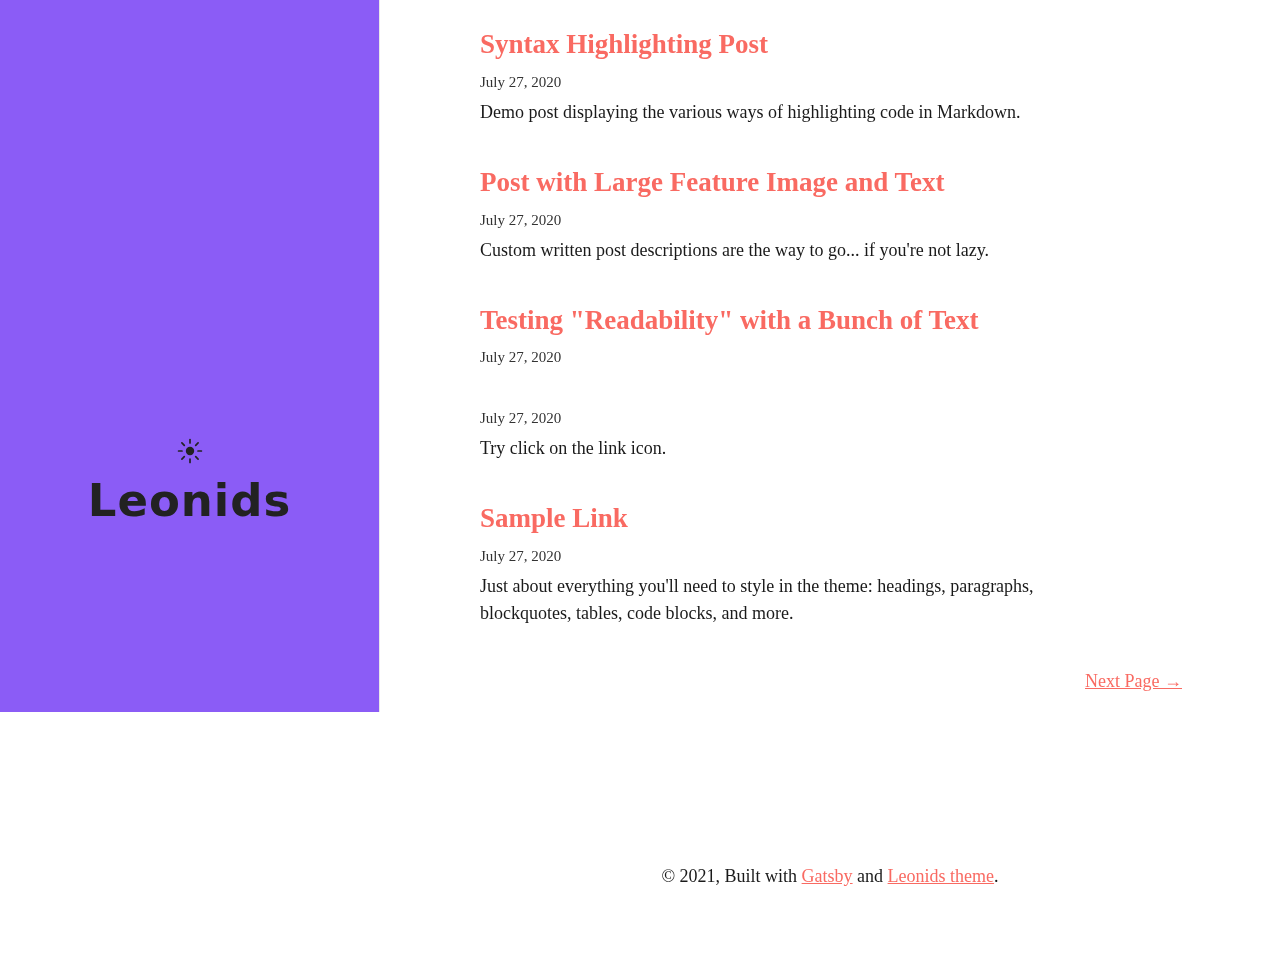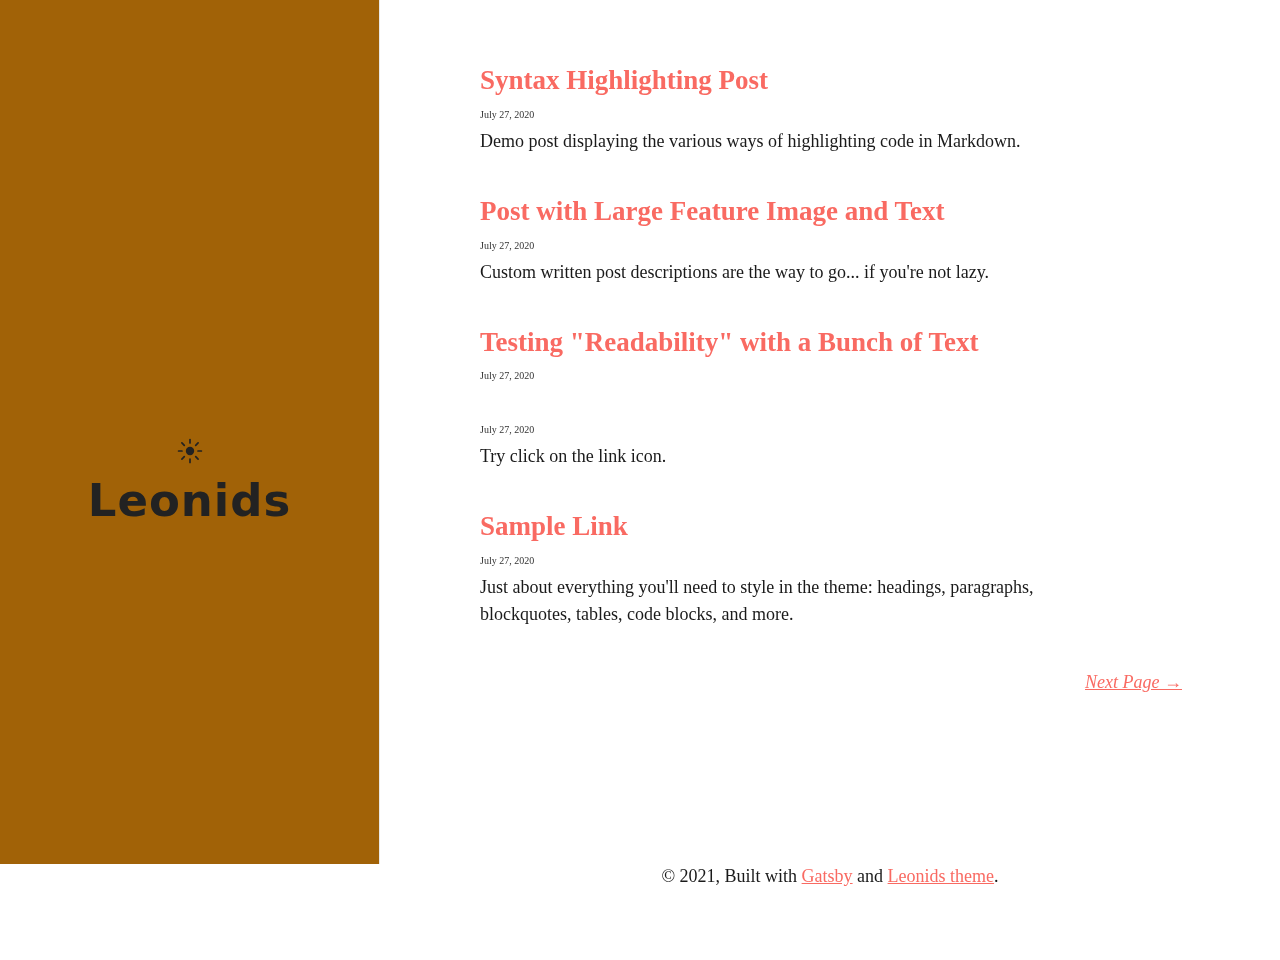--- a/index.html
+++ b/index.html
@@ -15,22 +15,22 @@
     position: relative;
     width: 1280px;
     height: 960px;
     display: flex;
     overflow: hidden;
   }
 
   
   .sidebar {
     width: 380px;
-    height: 864px;
-    background: #a16207;
+    height: 712px;
+    background: #8b5cf6;
     border-right: 1px solid #e8e8e8;
     position: relative;
     flex: 0 0 380px;
   }
   .sidebar-inner {
     position: absolute;
     top: 0;
     left: 0;
     right: 0;
     height: 960px;
@@ -63,56 +63,55 @@
     height: 960px;
     background: #ffffff;
   }
   .content {
     position: absolute;
     left: 100px;
     top: 0;
     width: 702px;
   }
   .post-list {
-    padding-top: 64px;
+    padding-top: 28px;
   }
   .post {
     margin-bottom: 40px;
   }
   .post:last-child { margin-bottom: 0; }
   .post-title {
     font-family: "Liberation Serif", serif;
     font-weight: bold;
     font-size: 27px;
     line-height: 1.25;
     color: #f96a62;
     margin: 0 0 10px 0;
     cursor: pointer;
     display: inline-block;
   }
   .post-date {
-    font-size: 10px;
+    font-size: 15px;
     color: #333333;
     margin: 0 0 6px 0;
     line-height: 1.4;
   }
   .post-excerpt {
     font-size: 18px;
     color: #1a1a1a;
     line-height: 1.5;
     margin: 0;
     max-width: 640px;
   }
 
   .pagination {
     margin-top: 44px;
     text-align: right;
     padding-right: 0;
     width: 702px;
-    font-style: italic;
   }
   .next-page {
     font-size: 18px;
     color: #f96a62;
     text-decoration: underline;
     cursor: pointer;
     display: inline-block;
   }
 
   .footer {

